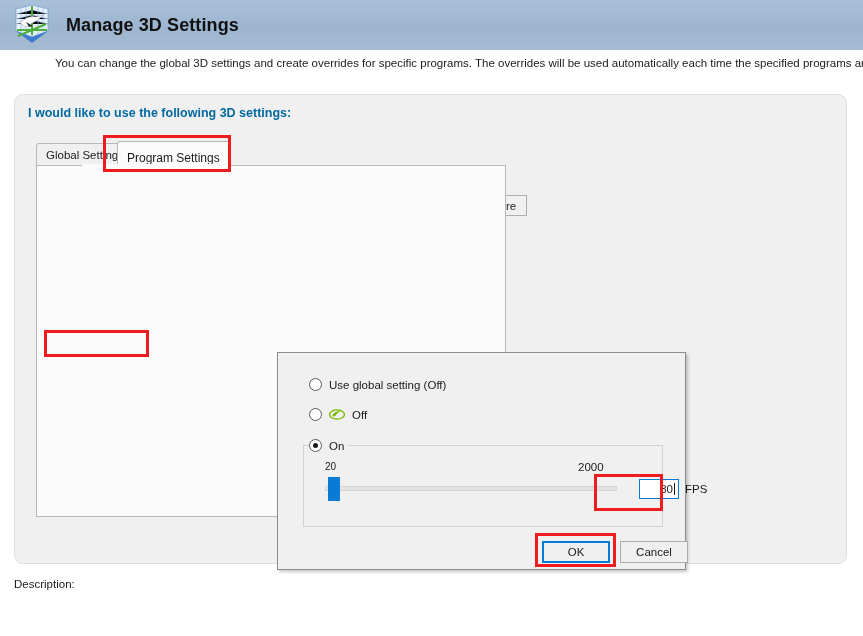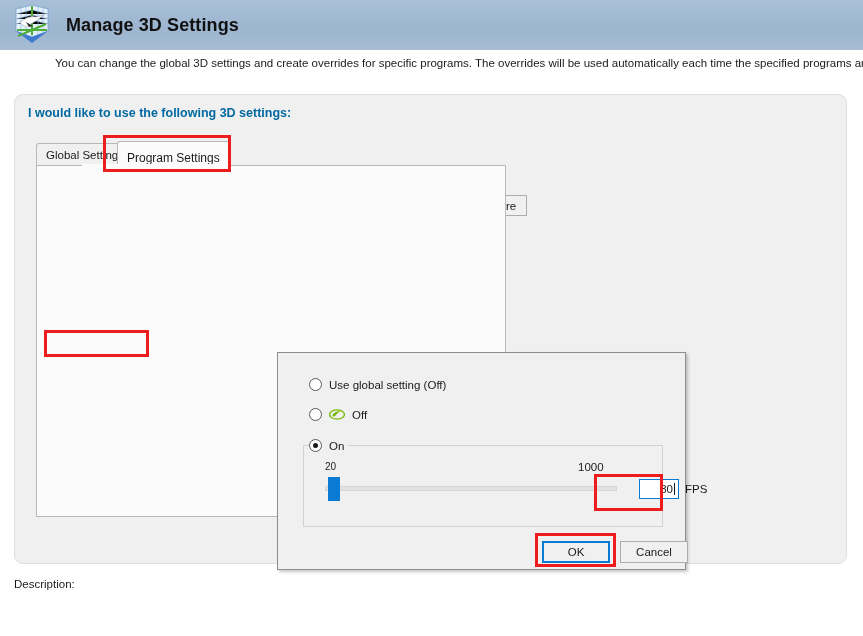--- a/index.html
+++ b/index.html
@@ -381,21 +381,21 @@
     </div>
 
     <div class="groupbox"></div>
 
     <div class="radio-row r3">
       <span class="rad on"></span>
       <span>On</span>
     </div>
 
     <div class="slider-min">20</div>
-    <div class="slider-max">1000</div>
+    <div class="slider-max">2000</div>
     <div class="track"></div>
     <div class="thumb"></div>
 
     <div class="fps-wrap">
       <div class="fps-input">
         <span>30</span>
           <i class="caretbar"></i>
       </div>
       <span class="fps-unit">FPS</span>
     </div>

